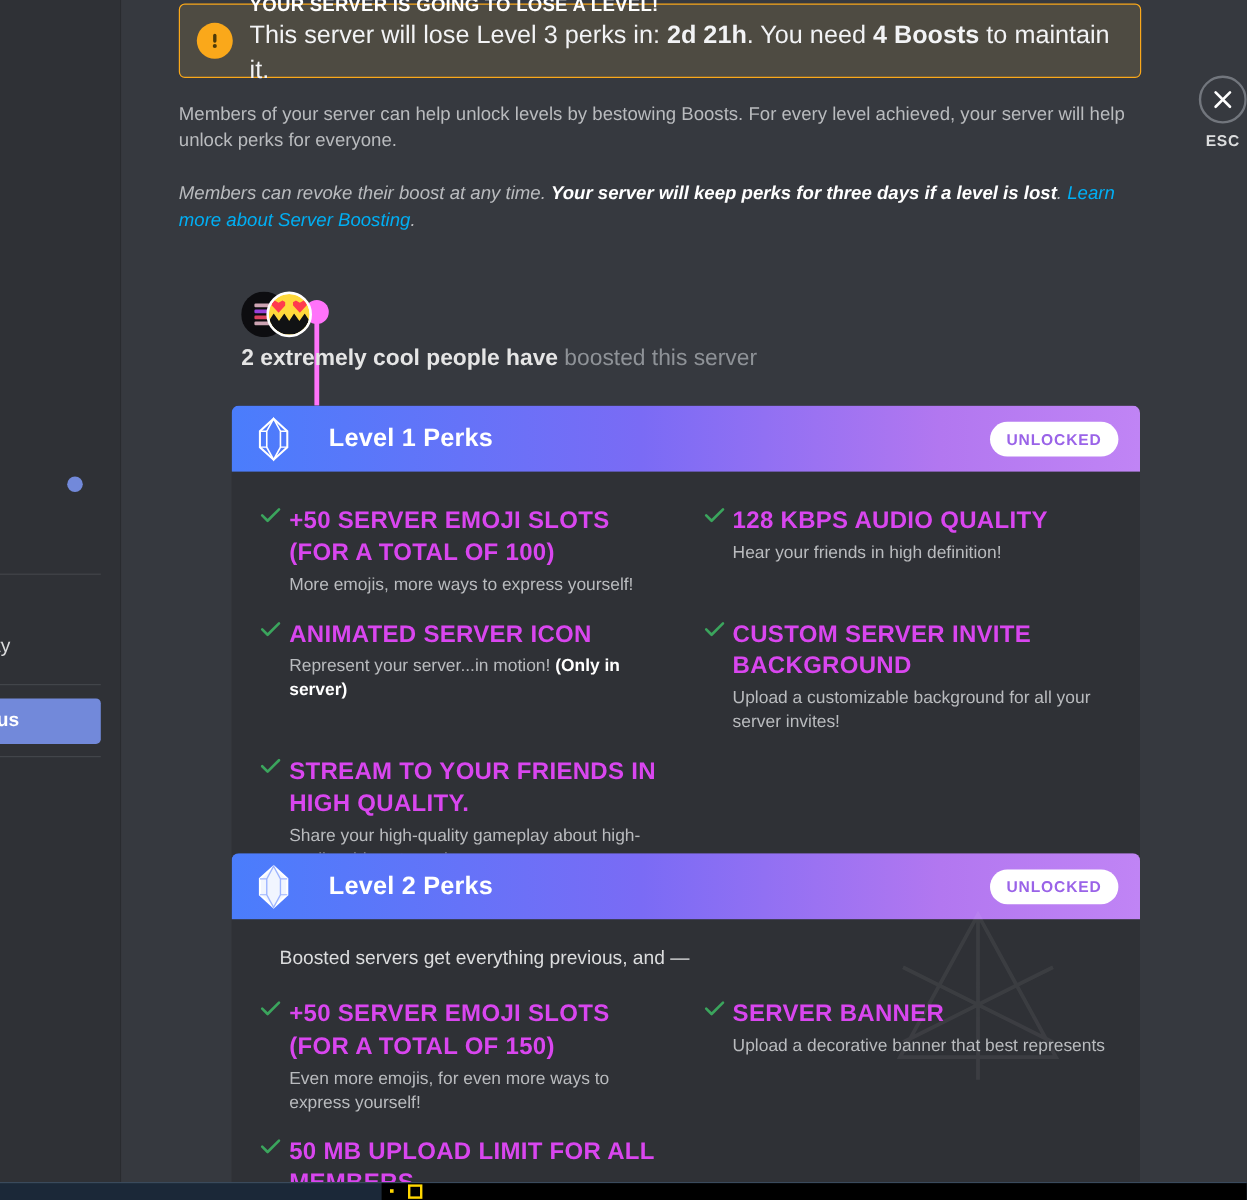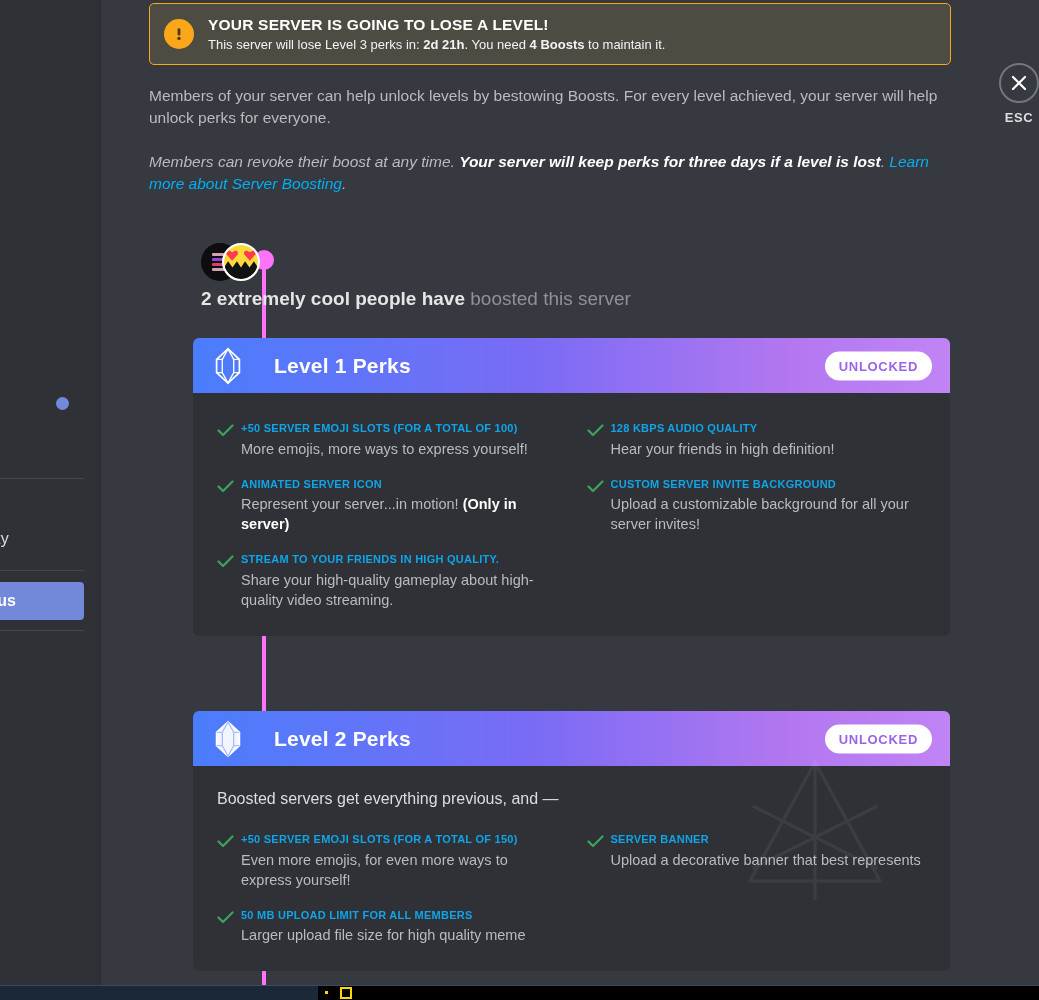--- a/index.html
+++ b/index.html
@@ -58,21 +58,21 @@
     padding: 0 14px;
   }
   .warn-icon {
     flex: 0 0 auto; width: 30px; height: 30px; border-radius: 50%;
     background: #faa81a; margin-right: 14px;
     display: flex; align-items: center; justify-content: center;
   }
   .warn-icon svg { display: block; }
   .warn-text { color: #ffffff; line-height: 1.38; }
   .warn-title { font-size: 15.5px; font-weight: 700; letter-spacing: .2px; }
-  .warn-sub { font-size: 13px; font-weight: 400; color: #f2f3f5; }
+  .warn-sub { font-size: 21px; font-weight: 400; color: #f2f3f5; }
   .warn-sub b { font-weight: 700; }
 
   
   .para {
     position: absolute; left: 48px; width: 790px;
     color: #b9bbbe; font-size: 15.5px; line-height: 1.42;
   }
   .para b { color: #ffffff; font-weight: 700; }
   .para a { color: #00aff4; text-decoration: none; }
   .p1 { top: 85px; }
@@ -139,27 +139,27 @@
   }
   .gem { flex: 0 0 auto; width: 30px; height: 38px; margin-right: 18px; }
   .card-title { color: #ffffff; font-size: 21px; font-weight: 700; letter-spacing: .2px; }
   .unlocked-badge {
     position: absolute; right: 18px; top: 50%; transform: translateY(-50%);
     background: #ffffff; color: #9a63e8;
     font-size: 13px; font-weight: 700; letter-spacing: .7px;
     padding: 7px 14px; border-radius: 20px;
   }
   .card-body { position: relative; padding: 18px 24px 20px 24px; }
-  .card-note { color: #dcddde; font-size: 16px; margin: 6px 0 14px 0; }
+  .card-note { color: #dcddde; font-size: 16px; margin: 6px 0 14px 16px; }
   .perk-grid { display: grid; grid-template-columns: 1fr 1fr; column-gap: 30px; row-gap: 2px; }
   .perk { display: flex; align-items: flex-start; padding: 10px 0 6px 0; }
   .check { flex: 0 0 auto; width: 24px; margin-top: 2px; }
   .perk-txt { flex: 1 1 auto; }
   .perk-title {
-    color: #0ea5e9; font-size: 11px; font-weight: 700;
+    color: #d946ef; font-size: 20px; font-weight: 700;
     text-transform: uppercase; letter-spacing: .25px; line-height: 1.34;
   }
   .perk-desc { color: #b9bbbe; font-size: 14.5px; line-height: 1.38; margin-top: 3px; }
   .perk-desc b { color: #ffffff; font-weight: 700; }
 
   .watermark {
     position: absolute; right: 60px; top: -10px; width: 150px; height: 150px;
     opacity: .06; pointer-events: none;
   }
 

